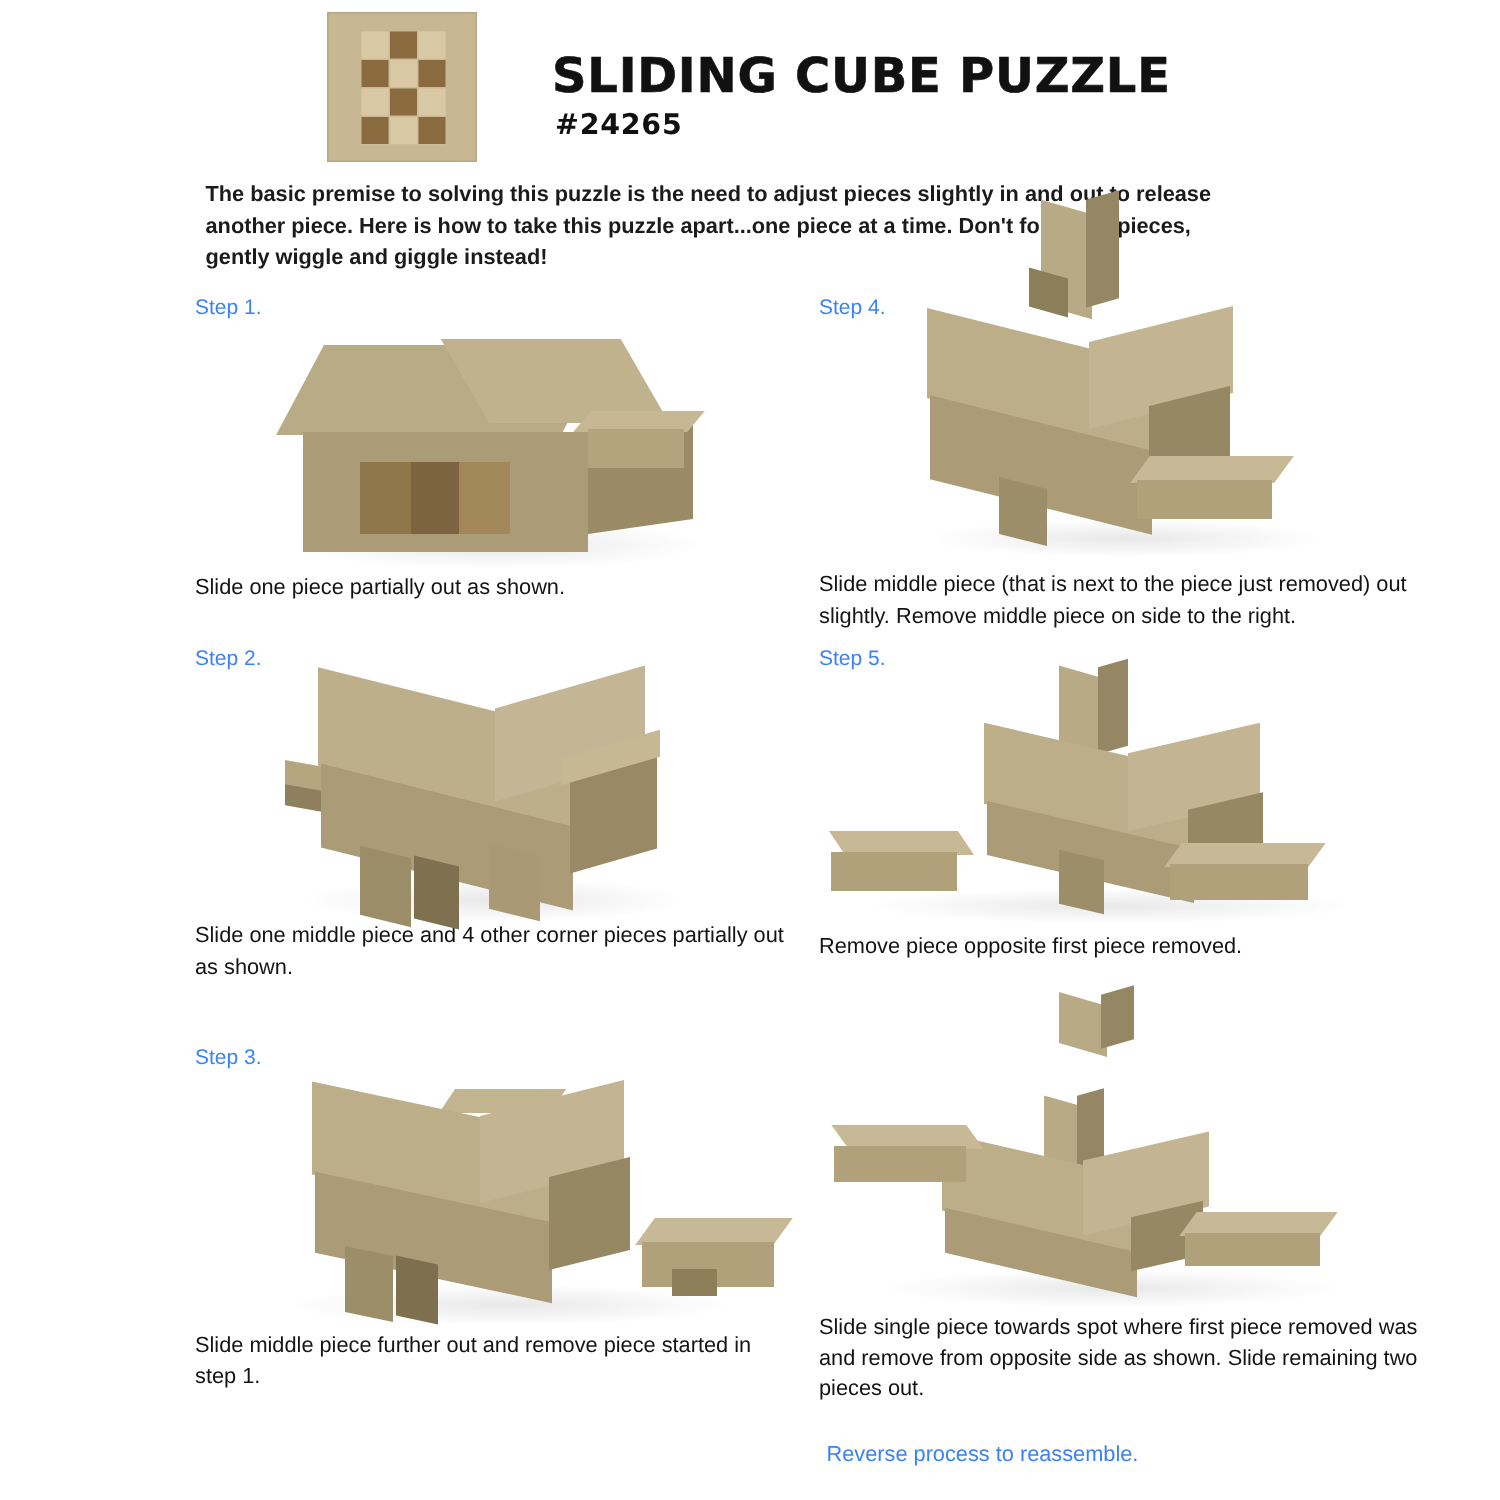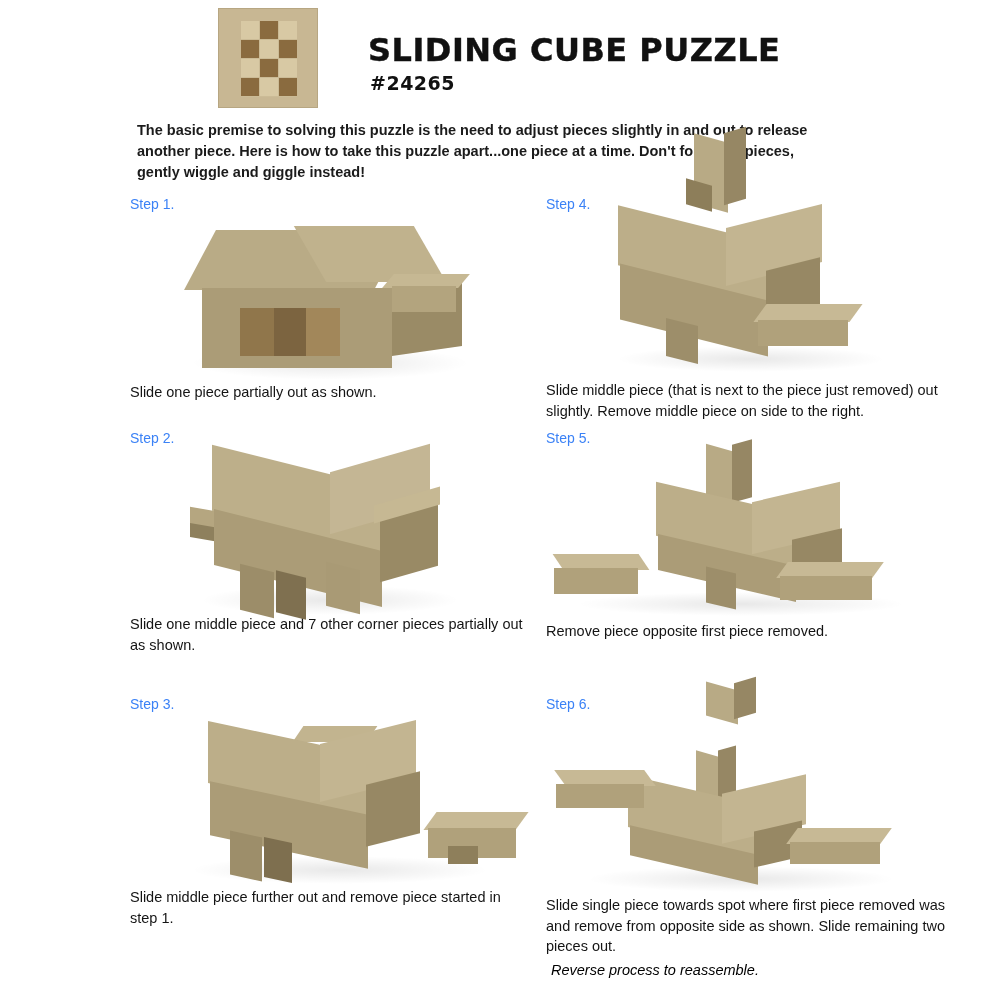--- a/index.html
+++ b/index.html
@@ -111,22 +111,21 @@
     background: #cbbb96;
   }
   .pp-cell { position: absolute; width: 18px; height: 18px; }
 
   
   #reverse-note {
     position: absolute;
     left: 551px; top: 962px;
     font-size: 14.5px;
     font-weight: 500;
-    color: #000000;
-    font-style: italic;
+    color: #3b82f6;
   }
 </style>
 </head>
 <body>
 
 <div id="header">
 
   <div id="product-photo">
     <div class="pp-box">
       <div class="pp-inner">
@@ -190,21 +189,21 @@
     <div class="face front" style="left:84px; top:80px; width:168px; height:56px; background:#ab9c77; transform: skewY(14deg);"></div>
 
     <div class="face side" style="left:250px; top:58px; width:58px; height:66px; background:#998a65; transform: skewY(-16deg);"></div>
 
     <div class="face dark" style="left:110px; top:118px; width:34px; height:46px; background:#9c8d69; transform: skewY(14deg);"></div>
     <div class="face darker" style="left:146px; top:124px; width:30px; height:42px; background:#7f7050; transform: skewY(14deg);"></div>
     <div class="face dark" style="left:196px; top:116px; width:34px; height:44px; background:#a99a75; transform: skewY(14deg);"></div>
 
     <div class="face top" style="left:244px; top:46px; width:66px; height:18px; background:#c6b893; transform: skewY(-16deg);"></div>
   </div>
-  <div class="step-caption" style="margin-top:4px;">Slide one middle piece and 7 other corner pieces partially out as shown.</div>
+  <div class="step-caption" style="margin-top:4px;">Slide one middle piece and 4 other corner pieces partially out as shown.</div>
 </div>
 
 <div class="step" style="left:130px; top:696px; width:400px;">
   <div class="step-label">Step 3.</div>
   <div class="step-figure" style="width:390px; height:165px;">
     <div class="fig-shadow" style="left:60px; top:140px; width:300px; height:28px;"></div>
 
     <div class="face top" style="left:168px; top:10px; width:74px; height:16px; background:#c2b48f; transform: skewX(-34deg);"></div>
 
     <div class="face top" style="left:78px; top:22px; width:160px; height:62px; background:#bcae89; transform: skewY(12deg);"></div>
@@ -263,21 +262,20 @@
     <div class="face top" style="left:12px; top:104px; width:86px; height:16px; background:#c7b995; transform: skewX(34deg);"></div>
     <div class="face front" style="left:8px; top:118px; width:84px; height:26px; background:#b0a17b;"></div>
 
     <div class="face top" style="left:236px; top:112px; width:96px; height:16px; background:#c7b995; transform: skewX(-36deg);"></div>
     <div class="face front" style="left:234px; top:126px; width:92px; height:24px; background:#b0a17b;"></div>
   </div>
   <div class="step-caption" style="margin-top:6px;">Remove piece opposite first piece removed.</div>
 </div>
 
 <div class="step" style="left:546px; top:696px; width:400px;">
-  <div class="step-label">Step 6.</div>
   <div class="step-figure" style="width:390px; height:175px;">
     <div class="fig-shadow" style="left:40px; top:150px; width:310px; height:26px;"></div>
 
     <div class="face front" style="left:160px; top:-30px; width:32px; height:34px; background:#b8aa85; transform: skewY(16deg);"></div>
     <div class="face side" style="left:188px; top:-36px; width:22px; height:36px; background:#968764; transform: skewY(-16deg);"></div>
 
     <div class="face front" style="left:150px; top:38px; width:26px; height:46px; background:#b8aa85; transform: skewY(16deg);"></div>
     <div class="face side" style="left:172px; top:32px; width:18px; height:48px; background:#968764; transform: skewY(-16deg);"></div>
 
     <div class="face top" style="left:82px; top:74px; width:130px; height:52px; background:#bcae89; transform: skewY(13deg);"></div>

